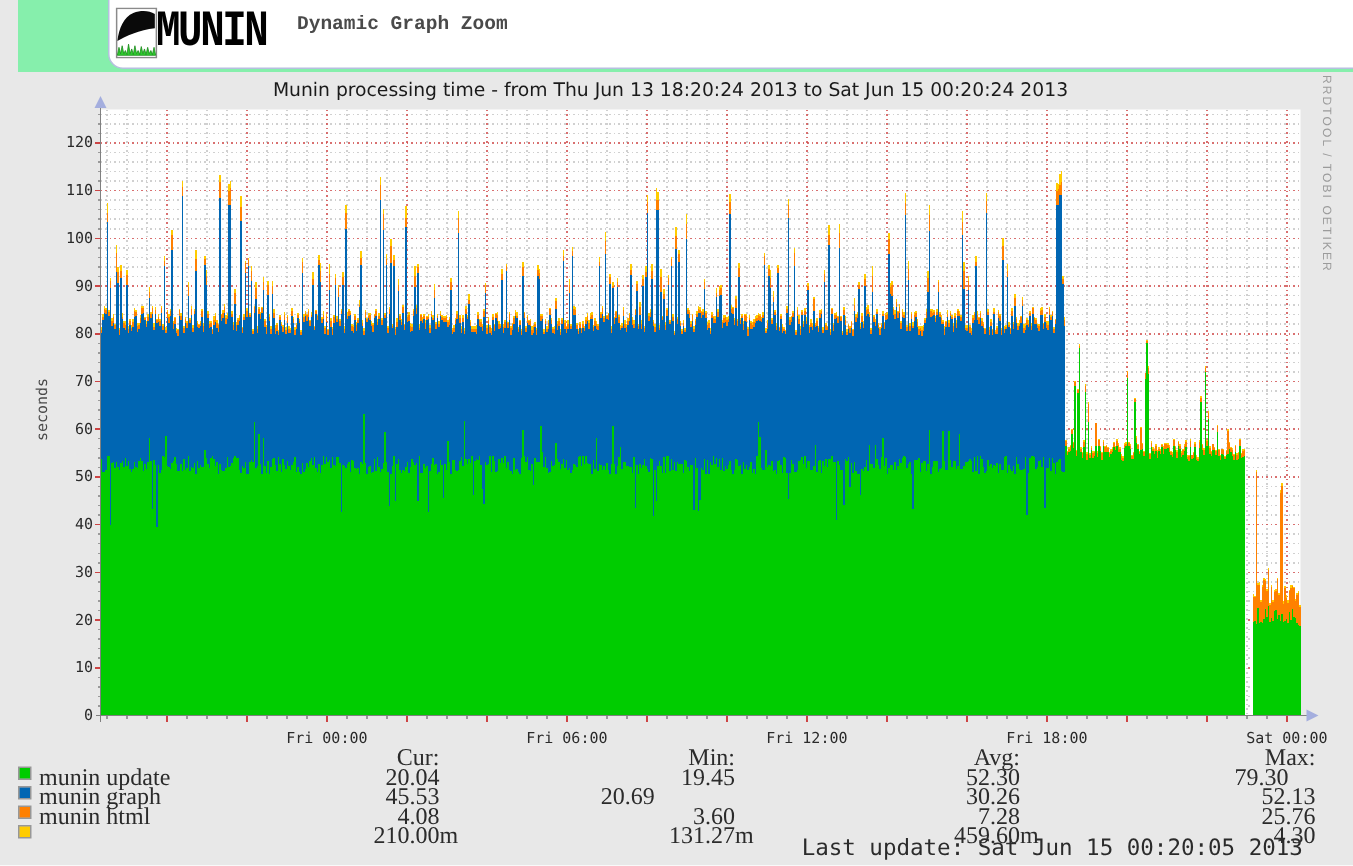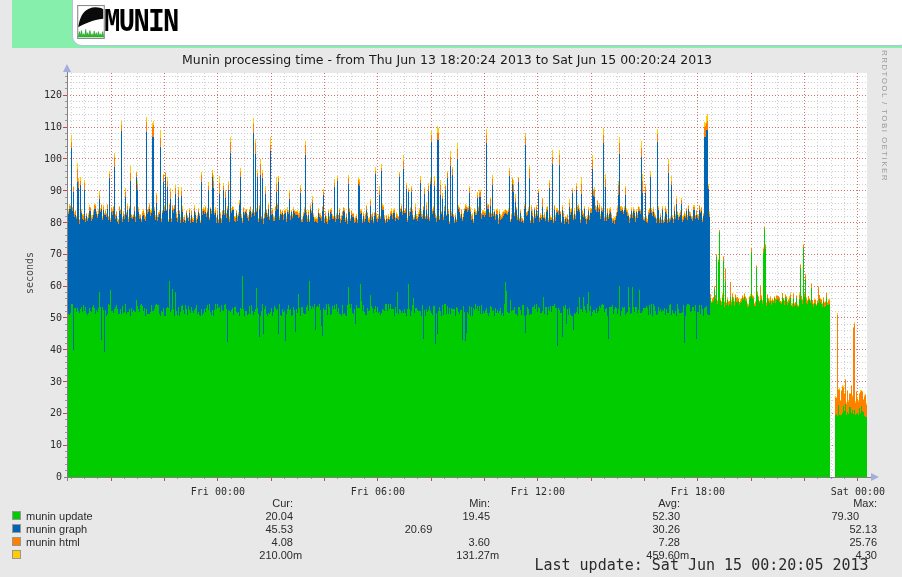--- a/index.html
+++ b/index.html
@@ -12,40 +12,41 @@
   #brand{position:absolute;left:92px;top:3px;font-size:34px;font-weight:800;letter-spacing:-2px;
     color:#000;transform:scale(.8,1);transform-origin:left top;white-space:nowrap;}
   #page-title{position:absolute;left:186px;top:8px;font-size:13px;font-weight:bold;color:#4a4a4a;}
   #graph-title{position:absolute;left:0;top:52px;width:894px;text-align:center;font-size:12.5px;color:#1a1a1a;}
   #plot{position:absolute;left:0;top:45px;}
   #ylabel{position:absolute;left:29px;top:273px;transform:translate(-50%,-50%) rotate(-90deg);
     font-family:"DejaVu Sans Mono",monospace;font-size:10px;color:#4a4a4a;white-space:nowrap;}
   #rrd-watermark{position:absolute;left:880px;top:50px;height:185px;writing-mode:vertical-rl;
     font-family:"Liberation Sans",sans-serif;font-size:8px;letter-spacing:1.4px;color:#9b9b9b;}
   #legend{position:absolute;left:0;top:0;width:902px;height:577px;
-    font-family:Liberation Sans, sans-serif;font-size:11px;color:#2b2b2b;}
+    font-family:Liberation Serif, serif;font-size:16px;color:#2b2b2b;}
   .lcell{position:absolute;white-space:pre;}
   #last-update{position:absolute;left:520px;top:556px;width:363px;text-align:center;
     font-family:"DejaVu Sans Mono",monospace;font-size:15px;color:#2b2b2b;}
   #version{position:absolute;left:0;top:564px;width:894px;text-align:center;
     font-family:"DejaVu Sans Mono",monospace;font-size:10px;color:#9a9a9a;}
 </style>
 </head>
 <body>
 
 <div id="root">
 
   <div id="header">
     <div id="header-box"></div>
     <svg id="logo-svg" width="28" height="34" viewBox="0 0 26 32">
       <rect x="0.5" y="0.5" width="25" height="31" fill="#ffffff" stroke="#8a8a8a"></rect>
       <path d="M1 21 C2 13 5 6 11 3.5 C16 1.5 21 2 24.5 4 L24.5 13 C15 14 6 18 1 21 Z" fill="#0a0a0a"></path>
       <path d="M1 30 L2 25 L3 29 L4 24 L5 29 L6 27 L7 29.5 L8 23 L9 29 L10 26 L11 29.5 L12 24 L13 29 L14 27 L15 29.5 L16 24.5 L17 29 L18 26 L19 29.5 L20 25 L21 29 L22 27 L23 29.5 L24 25 L25 30 Z" fill="#2ecc2e" stroke="#1a8a1a" stroke-width="0.5"></path>
     </svg>
     <div id="brand">MUNIN</div>
+    <div id="page-title">Dynamic Graph Zoom</div>
   </div>
 
   <div id="graph-title">Munin processing time - from Thu Jun 13 18:20:24 2013 to Sat Jun 15 00:20:24 2013</div>
   <div id="ylabel">seconds</div>
   <div id="rrd-watermark">RRDTOOL / TOBI OETIKER</div>
 
   <svg id="plot" width="902" height="460" viewBox="0 0 902 460">
       <rect x="67" y="28" width="800" height="404" fill="#ffffff"></rect>
       <g shape-rendering="crispEdges" stroke-width="1">
         <line x1="67" y1="425.6377952755906" x2="867" y2="425.6377952755906" stroke="#d0d0d0" stroke-dasharray="1,2"></line>

